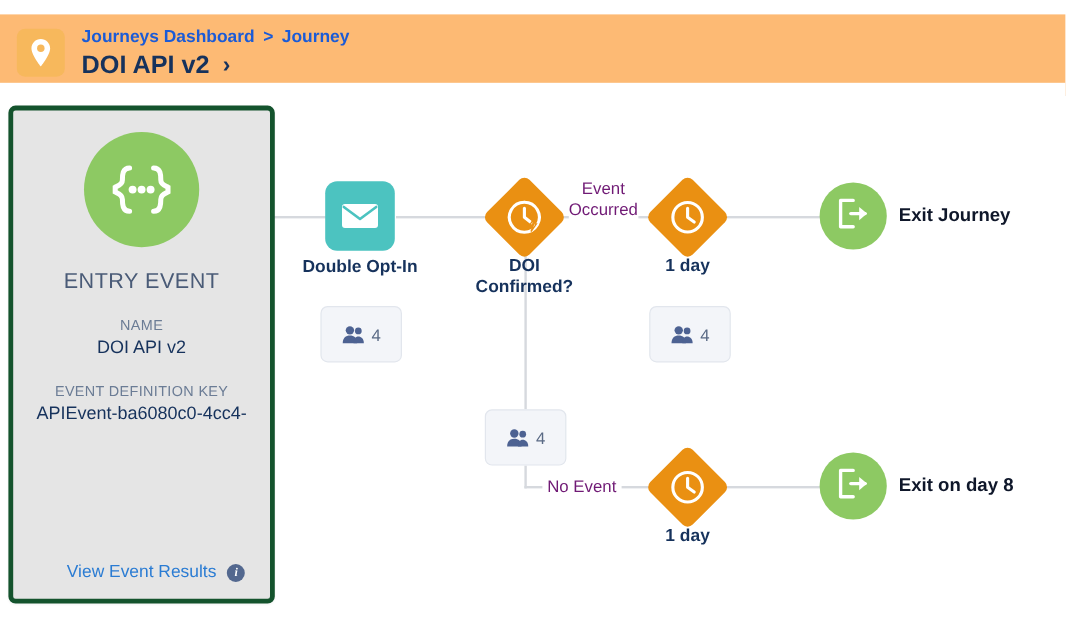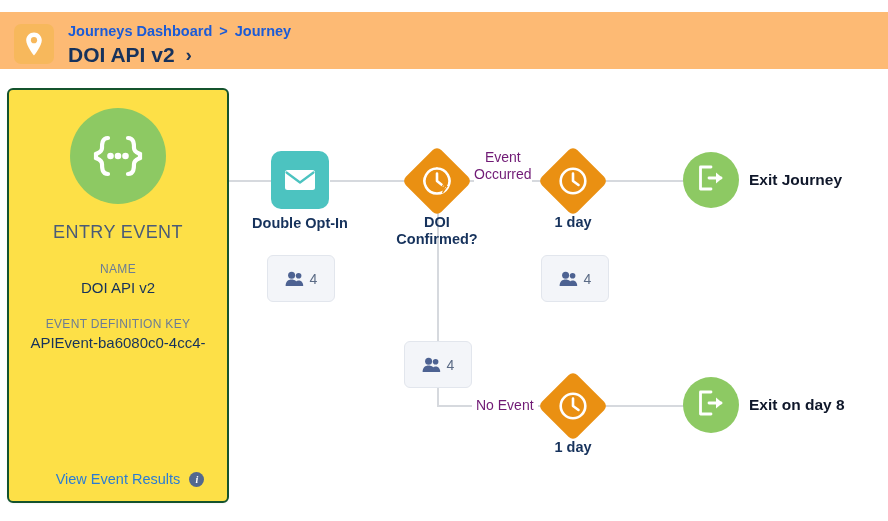--- a/index.html
+++ b/index.html
@@ -33,21 +33,21 @@
     margin-top: 1px; display: flex; align-items: center; white-space: nowrap;
   }
   .journey-title .chev { margin-left: 11px; font-size: 19px; font-weight: bold; color: #16325c; }
 
   
   .canvas { position: absolute; left: 0; top: 69px; width: 888px; height: 452px; background: #ffffff; }
 
   
   .entry-card {
     position: absolute; left: 7px; top: 19px; width: 222px; height: 415px;
-    background: #fde047; border: 2px solid #14532d; border-radius: 6px;
+    background: #e5e5e5; border: 4px solid #14532d; border-radius: 6px;
     box-shadow: 0 1px 2px rgba(0,0,0,0.04);
     display: flex; flex-direction: column; align-items: center;
   }
   .entry-avatar {
     width: 96px; height: 96px; border-radius: 50%; background: #8dc963;
     margin-top: 18px; display: flex; align-items: center; justify-content: center;
   }
   .entry-heading {
     margin-top: 18px; font-size: 18px; color: #4a5b77; letter-spacing: .4px;
   }
@@ -258,21 +258,21 @@
           <svg width="30" height="28" viewBox="0 0 30 28">
             <path d="M15 3 L4.5 3 L4.5 25 L15 25" stroke="#ffffff" stroke-width="2.8" fill="none" stroke-linecap="round" stroke-linejoin="round"></path>
             <path d="M13 14 L25 14" stroke="#ffffff" stroke-width="2.8" stroke-linecap="round"></path>
             <path d="M20 8.5 L26.5 14 L20 19.5 Z" fill="#ffffff"></path>
           </svg>
         </span>
       </div>
       <div class="exit-label">Exit Journey</div>
     </div>
 
-    <div class="branch-label" style="left:452px; top:328px; padding:0 4px;margin-left:20px;">
+    <div class="branch-label" style="left:452px; top:328px; padding:0 4px;">
       <span>No Event</span>
     </div>
 
     <div class="node" style="left:548px; top:312px; width:50px; height:50px;">
       <div class="diamond">
         <span class="glyph">
           <svg width="30" height="30" viewBox="0 0 30 30">
             <circle cx="15" cy="15" r="12.3" stroke="#ffffff" stroke-width="2.6" fill="none"></circle>
             <path d="M15 7.5 L15 15 L20.5 19" stroke="#ffffff" stroke-width="2.6" fill="none" stroke-linecap="round" stroke-linejoin="round"></path>
           </svg>

